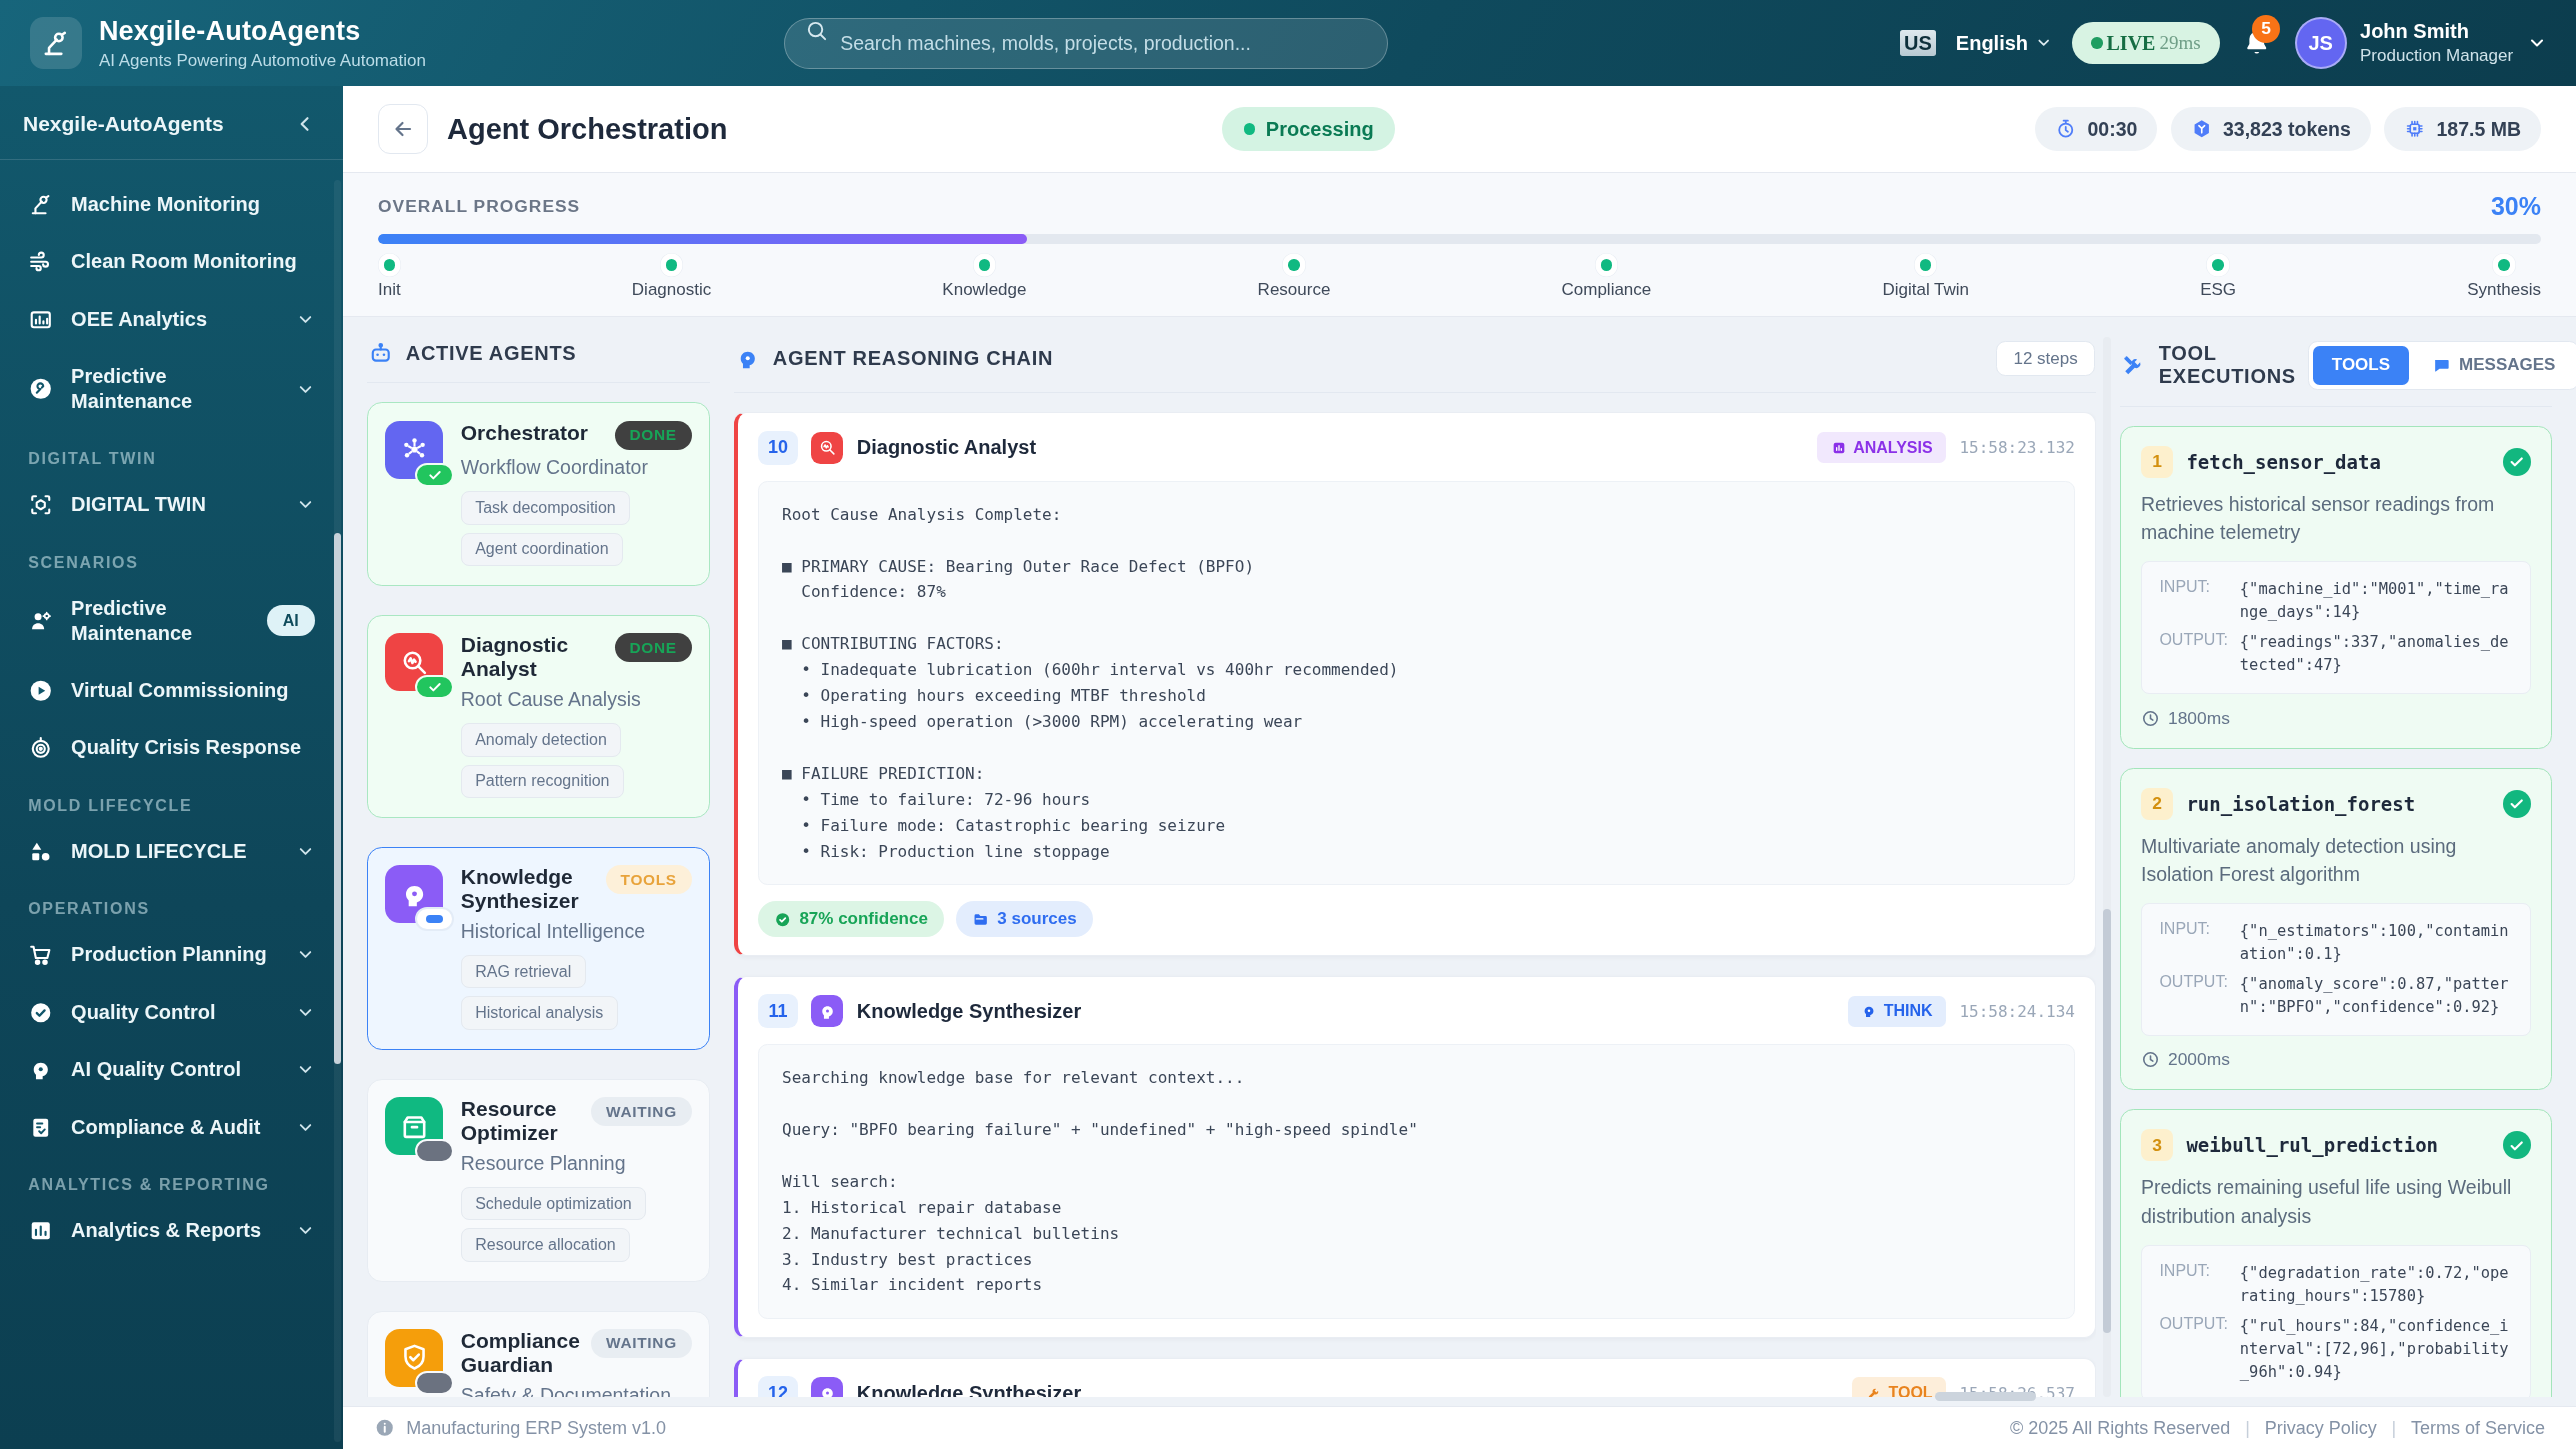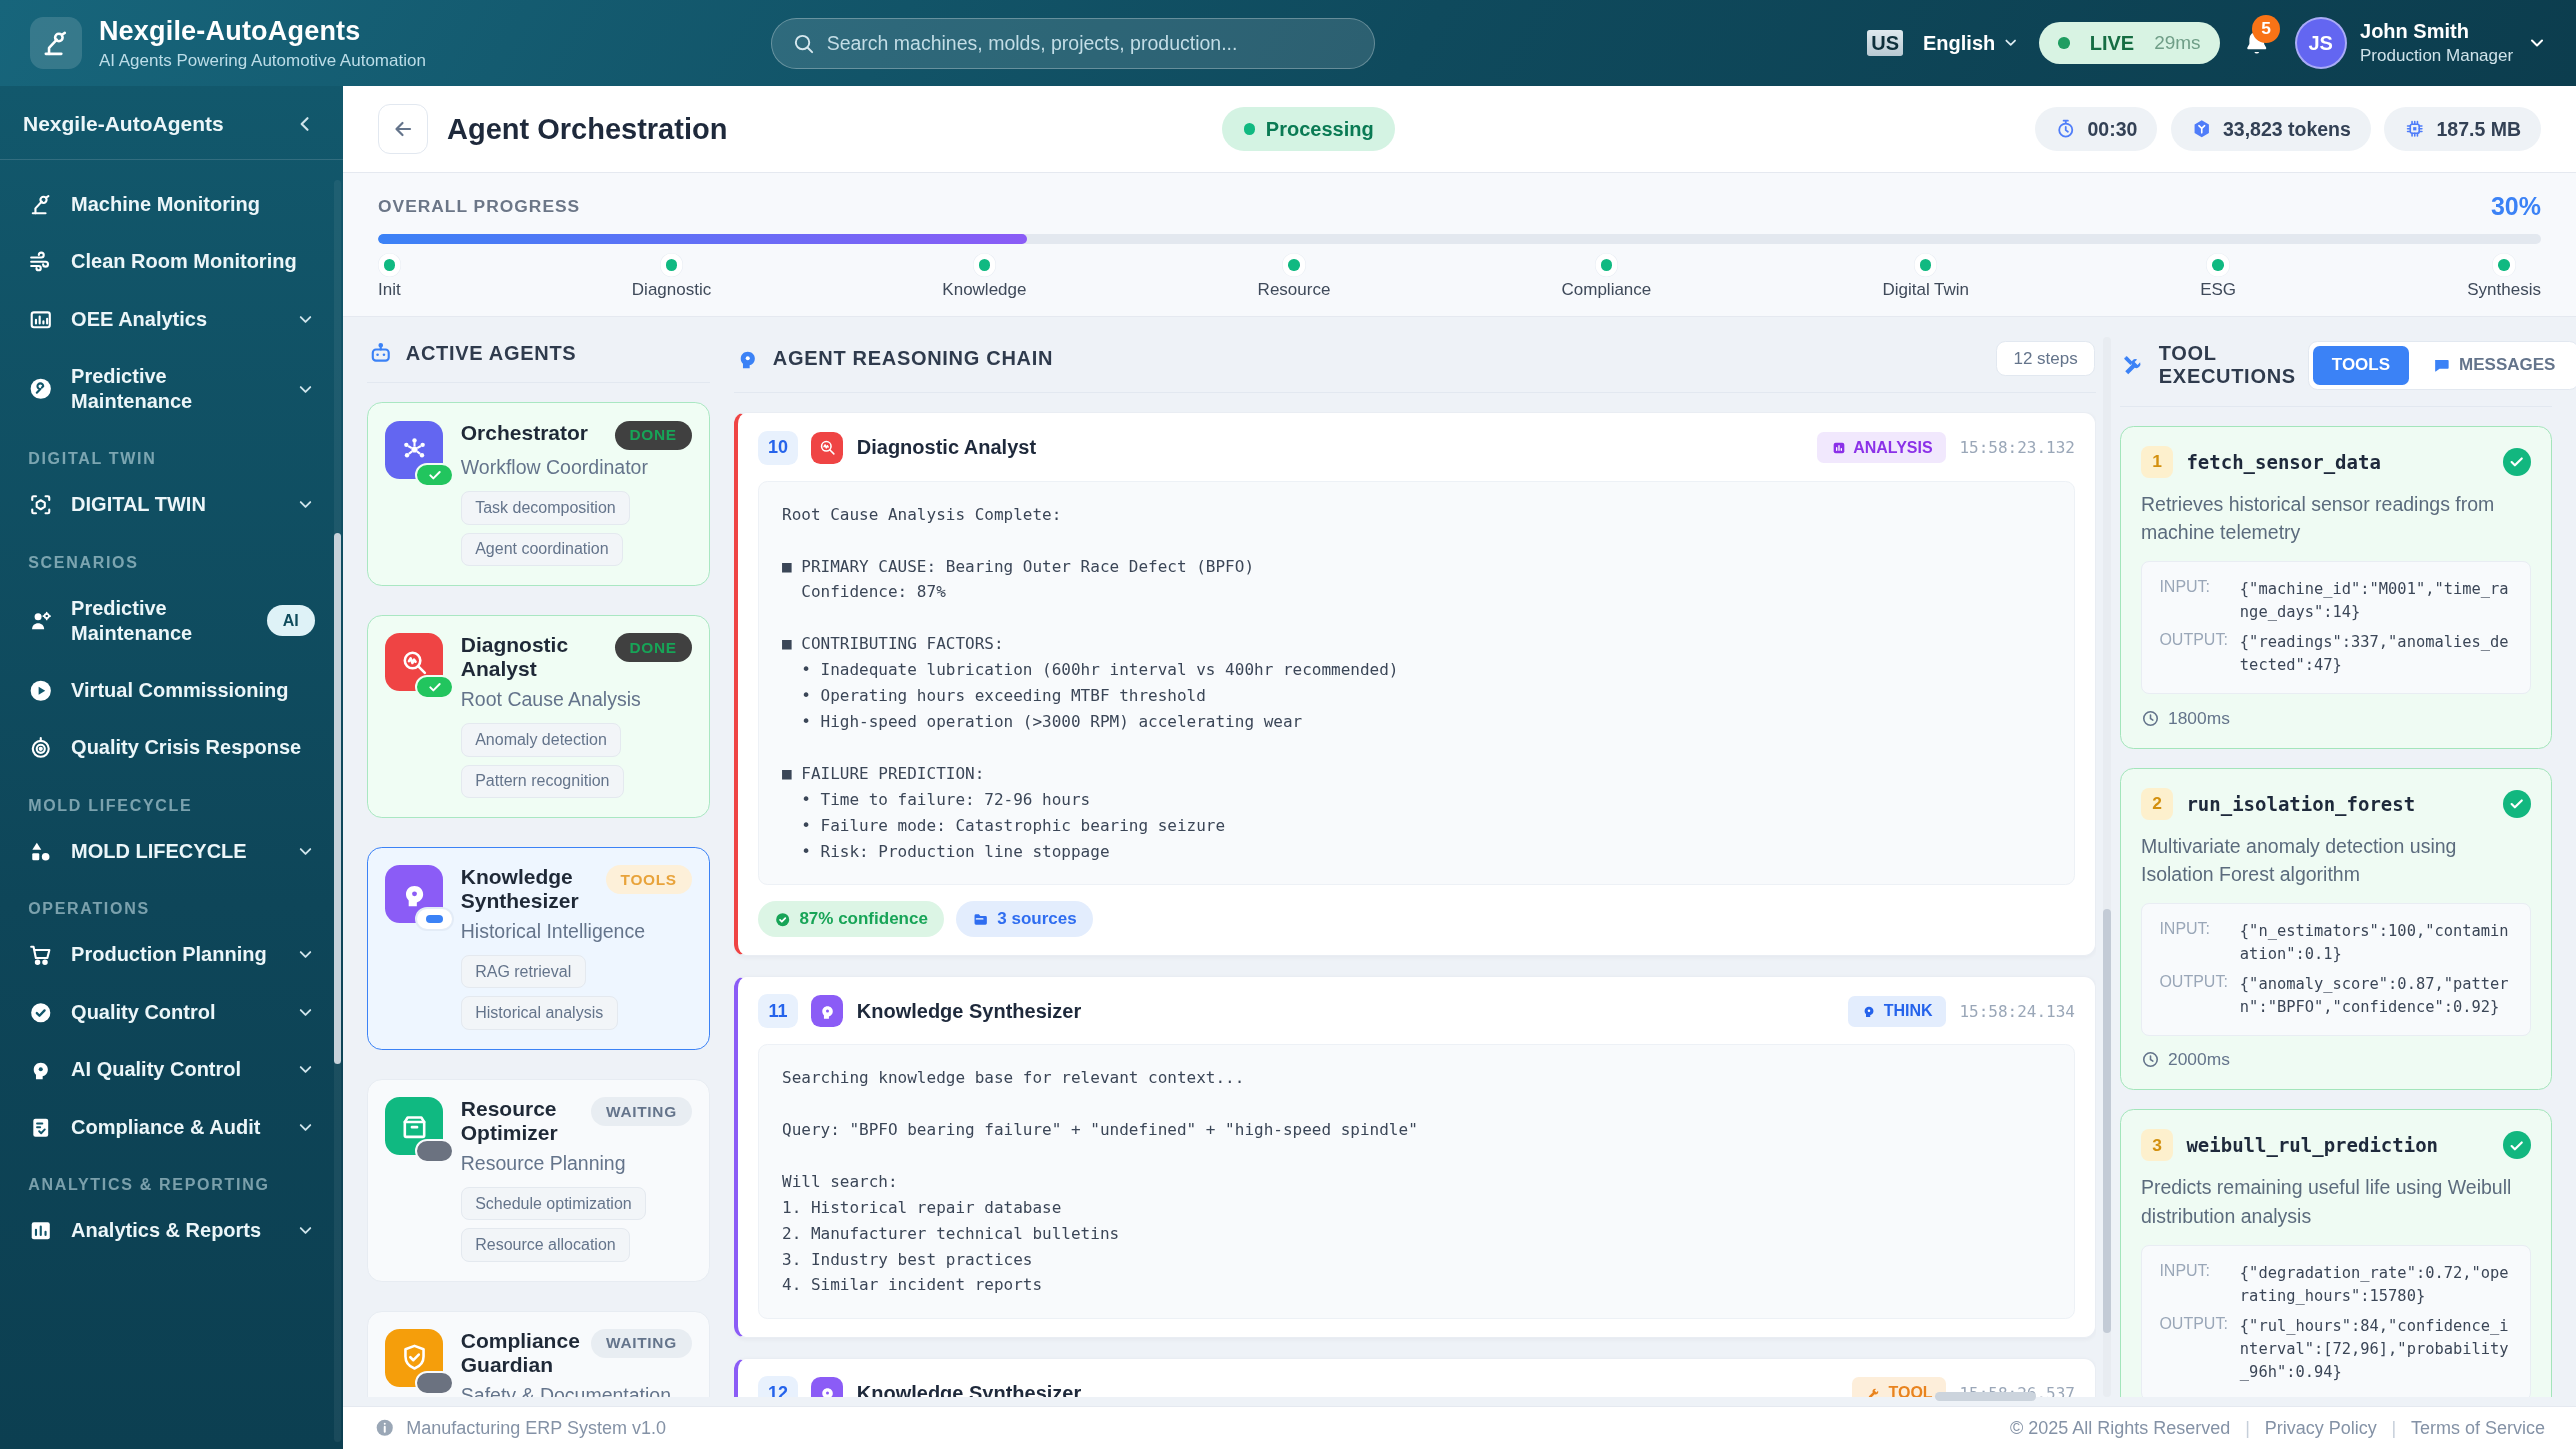--- a/index.html
+++ b/index.html
@@ -7,27 +7,27 @@
   body { font-family:"Liberation Sans", sans-serif; font-size:19.5px; color:#334155; background:#eef2f7; display:flex; flex-direction:column; }
   svg { display:block; }
   .ic { flex-shrink:0; }
 
   
   .appbar { height:86px; flex-shrink:0; background:linear-gradient(120deg,#17657b 0%,#0f4a5d 55%,#0c3d4e 100%); display:flex; align-items:center; padding:0 29.5px; color:#fff; }
   .logo-box { width:52px; height:52px; border-radius:13.4px; background:rgba(255,255,255,.14); display:flex; align-items:center; justify-content:center; margin-right:17.4px; }
   .app-title { font-size:27px; font-weight:700; letter-spacing:0.2px; }
   .app-sub { font-size:17px; color:#bcdde8; margin-top:4px; }
   .spacer-a { flex:1.05; } .spacer-b { flex:1.5; }
-  .searchbar { width:604px; height:51px; border-radius:670px; background:rgba(255,255,255,.12); border:0.7px solid rgba(255,255,255,.28); display:flex; align-items:center; padding:0 20px; gap:12px; }
+  .searchbar { width:604px; height:51px; border-radius:670px; background:rgba(255,255,255,.12); border:0.7px solid rgba(255,255,255,.28); display:flex; padding:0 20px; gap:12px; }
   .searchbar input { background:transparent; border:none; outline:none; color:#eaf6fa; font-size:19.5px; width:100%; font-family:"Liberation Sans",sans-serif; }
   .searchbar input::placeholder { color:#c3dde6; }
   .top-right { display:flex; align-items:center; gap:20px; }
   .flag { font-size:20px; font-weight:700; color:#0e2f3a; background:linear-gradient(#dfe9ee,#b8c9d2); padding:1.3px 4px; border-radius:2.7px; }
   .lang { display:flex; align-items:center; gap:6.7px; font-size:20px; font-weight:600; }
-  .live-pill { background:#d8f3e3; border-radius:670px; padding:9.4px 19px; display:flex; align-items:center; gap:20px; }
+  .live-pill { background:#d8f3e3; border-radius:670px; padding:9.4px 19px; display:flex; align-items:center; gap:4px;font-family:Liberation Serif, serif; }
   .live-dot { width:11.4px; height:11.4px; border-radius:50%; background:#1f9d61; }
   .live-txt { color:#156d43; font-weight:800; font-size:20px; }
   .live-ms { color:#6f9e87; font-size:19px; }
   .bell-wrap { position:relative; width:35px; height:35px; display:flex; align-items:center; justify-content:center; }
   .bell-badge { position:absolute; top:-10.7px; right:-5.4px; background:#f97316; color:#fff; min-width:28px; height:28px; border-radius:50%; display:flex; align-items:center; justify-content:center; font-size:17.4px; font-weight:700; }
   .avatar { width:52px; height:52px; border-radius:50%; background:#6366f1; border:2.7px solid rgba(255,255,255,.45); display:flex; align-items:center; justify-content:center; font-size:20px; font-weight:700; }
   .user-name { font-size:20px; font-weight:700; }
   .user-role { font-size:17px; color:#cfe3ea; margin-top:2.7px; }
 
   

